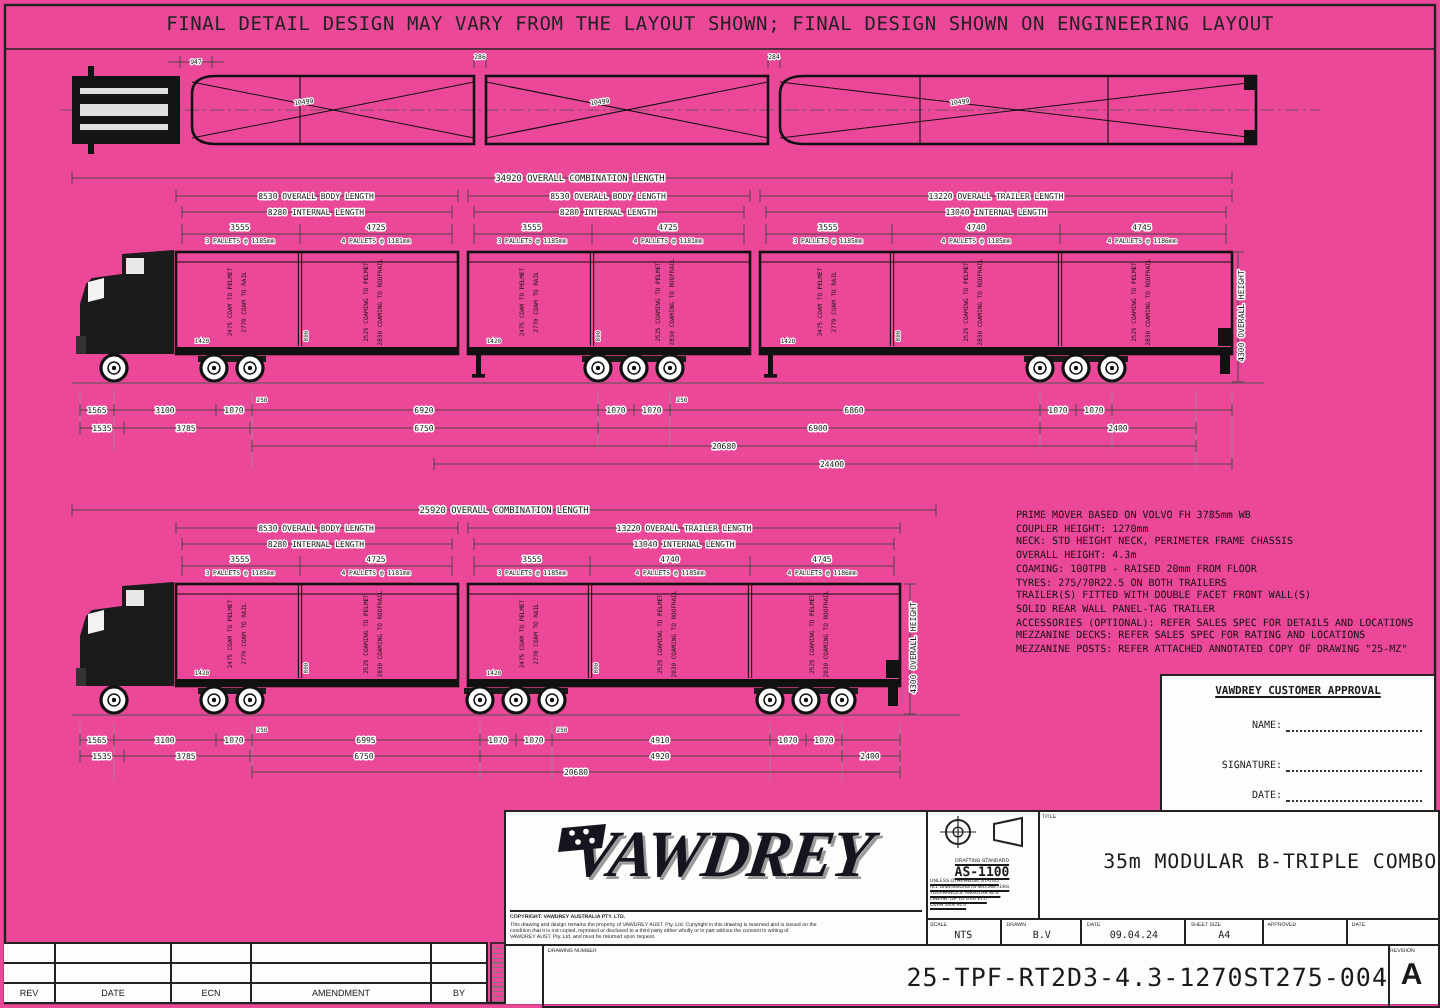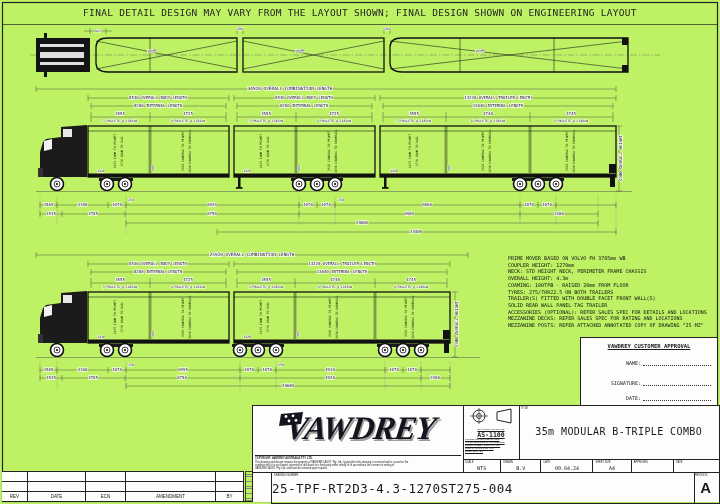--- a/index.html
+++ b/index.html
@@ -1,16 +1,16 @@
 <!DOCTYPE html>
 <html><head>
 <meta charset="utf-8">
 <style>
   html,body{margin:0;padding:0;background:#e8e8e8;}
-  #sheet{position:relative;width:720px;height:504px;background:#bef264;overflow:hidden;
+  #sheet{position:relative;width:720px;height:504px;background:#ec4899;overflow:hidden;
          font-family:"Liberation Sans",sans-serif;color:#1a1a1a;}
   svg text{fill:#151515;}
   .d  {font:4px "DejaVu Sans Mono",monospace;text-anchor:middle;paint-order:stroke;stroke:#fdfdfc;stroke-width:1.5px;stroke-linejoin:round;}
   .db {font:4.4px "DejaVu Sans Mono",monospace;text-anchor:middle;paint-order:stroke;stroke:#fdfdfc;stroke-width:1.6px;stroke-linejoin:round;}
   .dn {font:3.2px "DejaVu Sans Mono",monospace;text-anchor:middle;paint-order:stroke;stroke:#fdfdfc;stroke-width:1.2px;stroke-linejoin:round;}
   .dv {font:3px "DejaVu Sans Mono",monospace;text-anchor:middle;}
   .ds {font:3px "DejaVu Sans Mono",monospace;text-anchor:middle;paint-order:stroke;stroke:#fdfdfc;stroke-width:1px;}
   .dl {stroke:#444;stroke-width:.45;fill:none;}
   .bx {fill:none;stroke:#111;stroke-width:1.3;}
   .b2 {fill:none;stroke:#111;stroke-width:.55;}
@@ -38,26 +38,26 @@
          font-family:"Liberation Serif",serif;font-style:italic;font-weight:bold;font-size:33px;
          transform:skewX(-8deg);color:#15151f;text-shadow:1.6px 1.6px 0 #9a9a9a;letter-spacing:-1px;}
   #copyblock{position:absolute;left:2px;right:2px;bottom:1px;border-top:.6px solid #222;
              font-size:2.6px;line-height:3.3px;padding-top:1px;color:#222;}
   .asCell{left:210px;top:0;width:56px;height:53px;border-right:.8px solid #222;text-align:center;overflow:hidden;text-decoration:underline;}
   .asCell .std{font-size:2.5px;}
   .asCell .as{font:bold 6.5px "DejaVu Sans Mono",monospace;}
   .asCell .tol{font-size:2.4px;line-height:2.9px;text-align:left;padding-left:2px;}
   .titleCell{left:266px;top:0;width:199.5px;height:53px;}
   .tinyLbl{position:absolute;left:2px;top:1px;font-size:2.6px;color:#222;}
-  .titleTxt{margin-top:20px;text-align:center;font:10px "DejaVu Sans Mono",monospace;letter-spacing:.4px;}
+  .titleTxt{margin-top:20px;text-align:right;font:10px "DejaVu Sans Mono",monospace;letter-spacing:.4px;}
   .scaleRow{left:210px;top:53px;width:255.5px;height:12.5px;display:flex;border-top:.8px solid #222;}
   .sc{position:relative;border-right:.7px solid #222;height:100%;}
   .sc .val{text-align:center;font:5px "DejaVu Sans Mono",monospace;margin-top:5px;}
   .numberCell{left:18px;top:65.5px;width:422px;height:30px;border:1px solid #222;}
-  .numTxt{text-align:left;font:12.5px "DejaVu Sans Mono",monospace;letter-spacing:.5px;margin-top:8px;}
+  .numTxt{text-align:right;font:12.5px "DejaVu Sans Mono",monospace;letter-spacing:.5px;margin-top:8px;}
   .revCell{left:440px;top:65.5px;width:25.5px;height:30px;border:1px solid #222;border-left:none;}
   .revTxt{text-align:center;font:bold 15px "Liberation Sans",sans-serif;margin-top:6px;}
 </style>
 </head>
 <body>
 
 <div id="sheet">
 
 <svg width="720" height="504" viewBox="0 0 720 504" class="abs" style="left:0;top:0">
   <defs>

